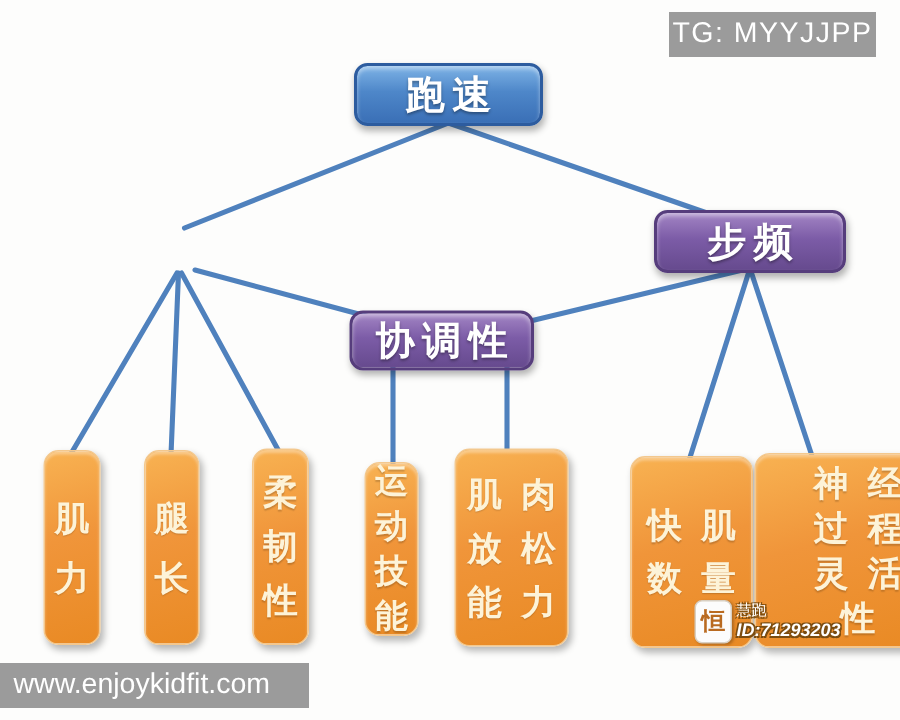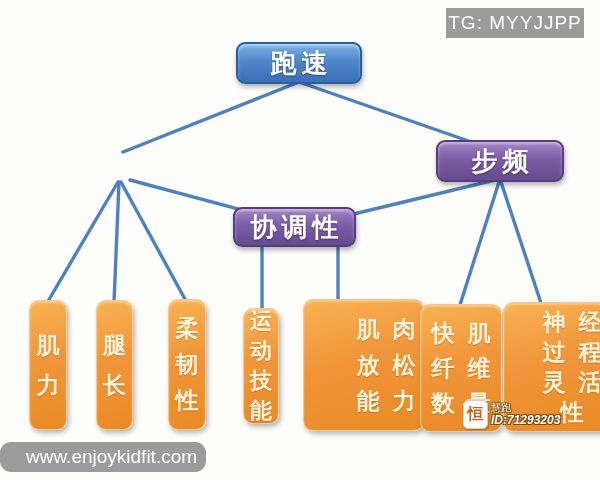--- a/index.html
+++ b/index.html
@@ -46,34 +46,34 @@
     box-shadow:2px 3px 5px rgba(0,0,0,.28), inset 0 2px 2px rgba(255,255,255,.35);
     color:#fdf3d8;font-size:23px;font-weight:bold;
     text-shadow:0 1px 1px rgba(0,0,0,.18);
   }
   .frow{line-height:1;white-space:nowrap;}
   .factor.wide .frow{letter-spacing:13px;margin-right:-13px;}
   .f1{left:29px;top:300px;width:36px;height:128px;gap:17px;}
   .f2{left:96px;top:300px;width:35px;height:128px;gap:17px;}
   .f3{left:168px;top:299px;width:36px;height:129px;gap:13px;}
   .f4{left:243px;top:308px;width:34px;height:114px;gap:8px;font-size:22px;}
-  .f5{left:303px;top:299px;width:74px;height:130px;gap:13px;padding-left:45px;}
+  .f5{left:303px;top:299px;width:74px;height:130px;gap:13px;}
   .f6{left:408px;top:304px;width:80px;height:126px;gap:12px;margin-left:12px;}
   .f7{left:503px;top:302px;width:80px;height:128px;gap:7px;padding-left:28px;}
 
   
   .wm-top{
     position:absolute;z-index:5;left:446px;top:8px;width:138px;height:30px;
     background:#9b9b9b;color:#fff;font-size:19px;
     display:flex;align-items:center;justify-content:center;letter-spacing:1px;
   }
   .wm-bottom{
     position:absolute;z-index:5;left:0;top:442px;width:206px;height:30px;
     background:#9b9b9b;color:#fff;font-size:19px;
-    display:flex;align-items:center;padding-left:26px;box-sizing:border-box;border-radius:11px;
+    display:flex;align-items:center;padding-left:9px;box-sizing:border-box;
   }
   .brandmark{position:absolute;z-index:6;left:463px;top:400px;display:flex;align-items:flex-start;}
   .brand-square{
     width:23px;height:27px;background:#fcfcfc;border-radius:5px;
     border:1px solid #d8cfc2;box-shadow:1px 1px 2px rgba(0,0,0,.25);
     color:#b96a20;font-size:16px;font-weight:bold;
     display:flex;align-items:center;justify-content:center;
   }
   .brand-texts{margin-left:3px;display:flex;flex-direction:column;line-height:1;}
   .brand-name{
@@ -141,21 +141,20 @@
   </div>
 
   <div class="factor wide f5">
     <div class="frow">肌肉</div>
     <div class="frow">放松</div>
     <div class="frow">能力</div>
   </div>
 
   <div class="factor wide f6">
     <div class="frow">快肌</div>
-    <div class="frow">纤维</div>
     <div class="frow">数量</div>
   </div>
 
   <div class="factor wide f7">
     <div class="frow">神经</div>
     <div class="frow">过程</div>
     <div class="frow">灵活</div>
     <div class="frow">性</div>
   </div>
 

